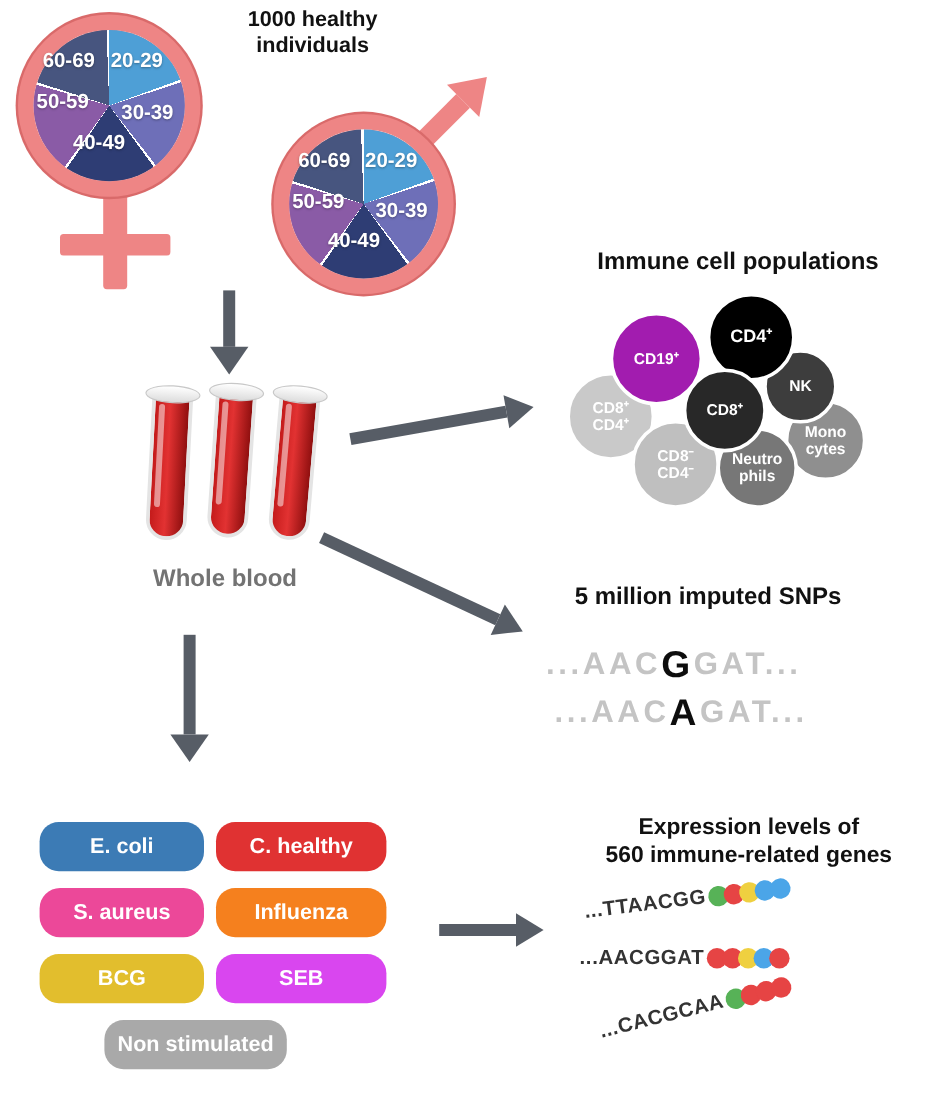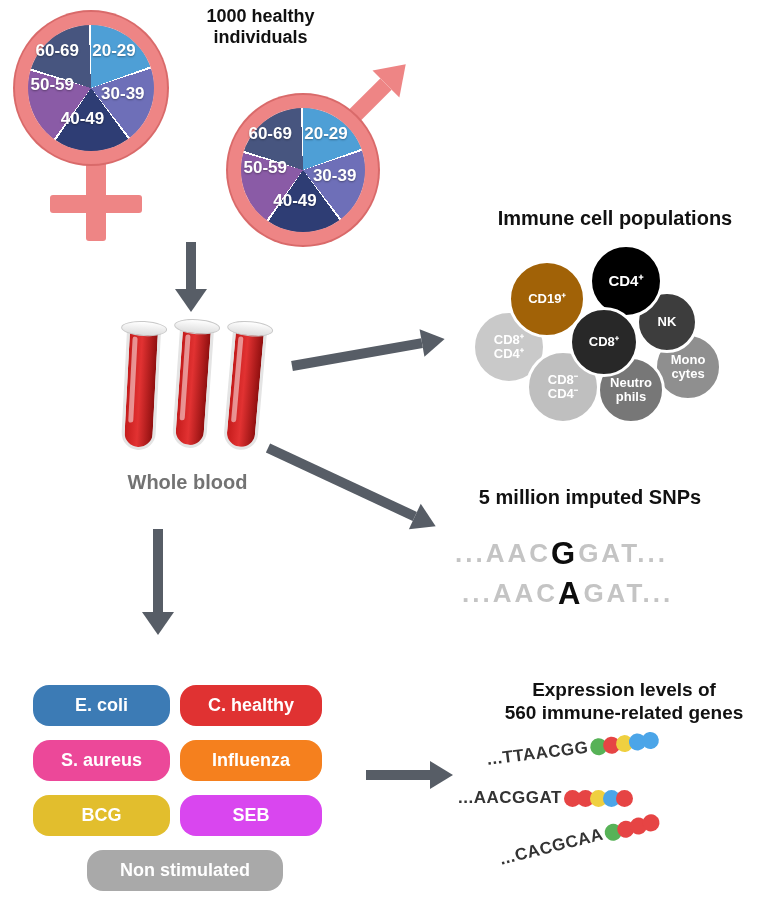--- a/index.html
+++ b/index.html
@@ -100,28 +100,28 @@
   
   .pill { position:absolute; height:41px; border-radius:16px; color:#fff;
     display:flex; align-items:center; justify-content:center;
     font-size:18px; font-weight:bold; }
   .p-ecoli { left:33px;  top:685px; width:137px; }
   .p-calb  { left:180px; top:685px; width:142px; }
   .p-saur  { left:33px;  top:740px; width:137px; }
   .p-infl  { left:180px; top:740px; width:142px; }
   .p-bcg   { left:33px;  top:795px; width:137px; }
   .p-seb   { left:180px; top:795px; width:142px; }
-  .p-non   { left:87px;  top:850px; width:196px; }
+  .p-non   { left:87px;  top:850px; width:152px; }
 
   
   .read { position:absolute; display:flex; align-items:center; transform-origin:left center; }
   .read .seq { font-weight:bold; font-size:17px; color:#333; letter-spacing:.5px; margin-right:6px; }
   .dot { width:17px; height:17px; border-radius:50%; margin-left:-4px; flex:none; }
   .read-1 { left:487px; top:750px; transform:rotate(-7deg); }
-  .read-2 { left:458px; top:788px; }
+  .read-2 { left:483px; top:788px; }
   .read-3 { left:500px; top:850px; transform:rotate(-14deg); }
 </style>
 </head>
 <body>
 
 <div class="canvas">
 
   <div class="cohort-title preline">1000 healthy
 individuals</div>
 
@@ -177,21 +177,21 @@
   </div>
 
   <div class="tubes">
     <div class="tube tube-1"></div>
     <div class="tube tube-2"></div>
     <div class="tube tube-3"></div>
   </div>
   <div class="blood-label">Whole blood</div>
 
   <div class="section-title immune-title">Immune cell populations</div>
-  <div class="cell c-cd19" style="background-color: #a16207;"><span class="preline">CD19⁺</span></div>
+  <div class="cell c-cd19" style="background-color: #a21caf;"><span class="preline">CD19⁺</span></div>
   <div class="cell c-cd4" style="background-color: rgb(0, 0, 0);"><span class="preline">CD4⁺</span></div>
   <div class="cell c-nk" style="background-color: rgb(61, 61, 61);"><span class="preline">NK</span></div>
   <div class="cell c-cd8" style="background-color: rgb(40, 40, 40);"><span class="preline">CD8⁺</span></div>
   <div class="cell c-cd8p4p" style="background-color: rgb(201, 201, 201);"><span class="preline">CD8⁺
 CD4⁺</span></div>
   <div class="cell c-mono" style="background-color: rgb(143, 143, 143);"><span class="preline">Mono
 cytes</span></div>
   <div class="cell c-cd8m4m" style="background-color: rgb(191, 191, 191);"><span class="preline">CD8⁻
 CD4⁻</span></div>
   <div class="cell c-neutro" style="background-color: rgb(119, 119, 119);"><span class="preline">Neutro

